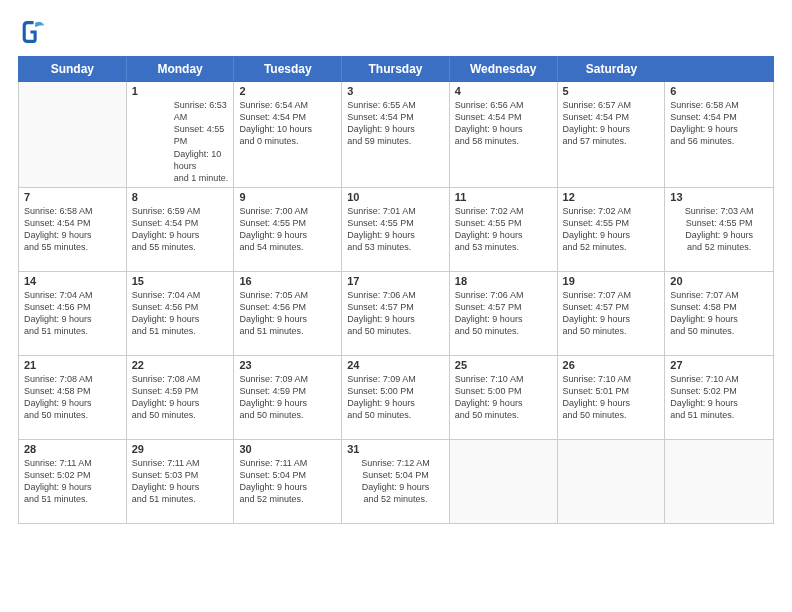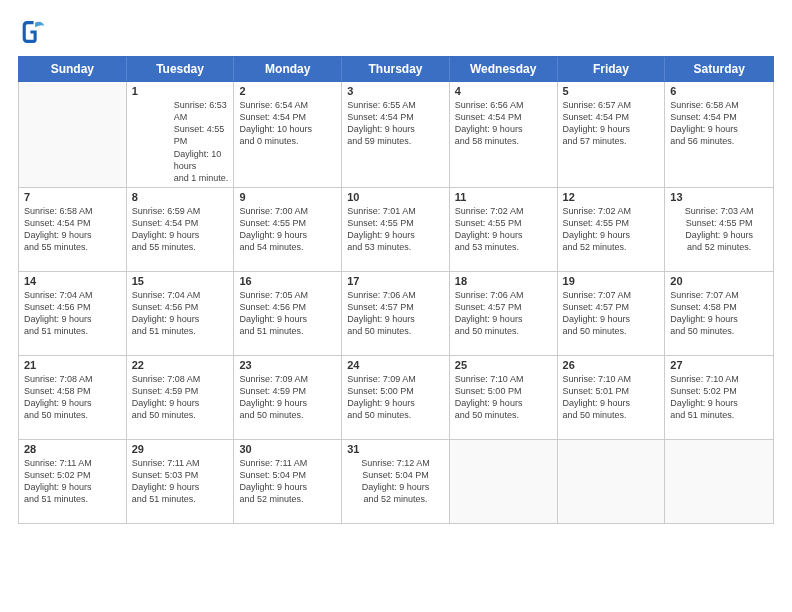--- a/index.html
+++ b/index.html
@@ -132,25 +132,24 @@
     </div>
     <div class="title-block">
       <div class="calendar-title"></div>
       <div class="calendar-subtitle"></div>
     </div>
   </div>
 
   <div class="calendar">
     <div class="cal-header-row">
     <div class="cal-header-cell">Sunday</div>
+        <div class="cal-header-cell">Monday</div>
         <div class="cal-header-cell">Tuesday</div>
-        <div class="cal-header-cell">Monday</div>
         <div class="cal-header-cell">Thursday</div>
         <div class="cal-header-cell">Wednesday</div>
-        <div class="cal-header-cell">Friday</div>
         <div class="cal-header-cell">Saturday</div>
       </div>
     <div class="cal-body">
     <div class="cal-week">
           <div class="cal-cell empty"></div>
           <div class="cal-cell">
             <div class="day-num">1</div>
             <div class="day-info" style="white-space: pre-line; margin-left: 42px;">Sunrise: 6:53 AM
 Sunset: 4:55 PM
 Daylight: 10 hours

